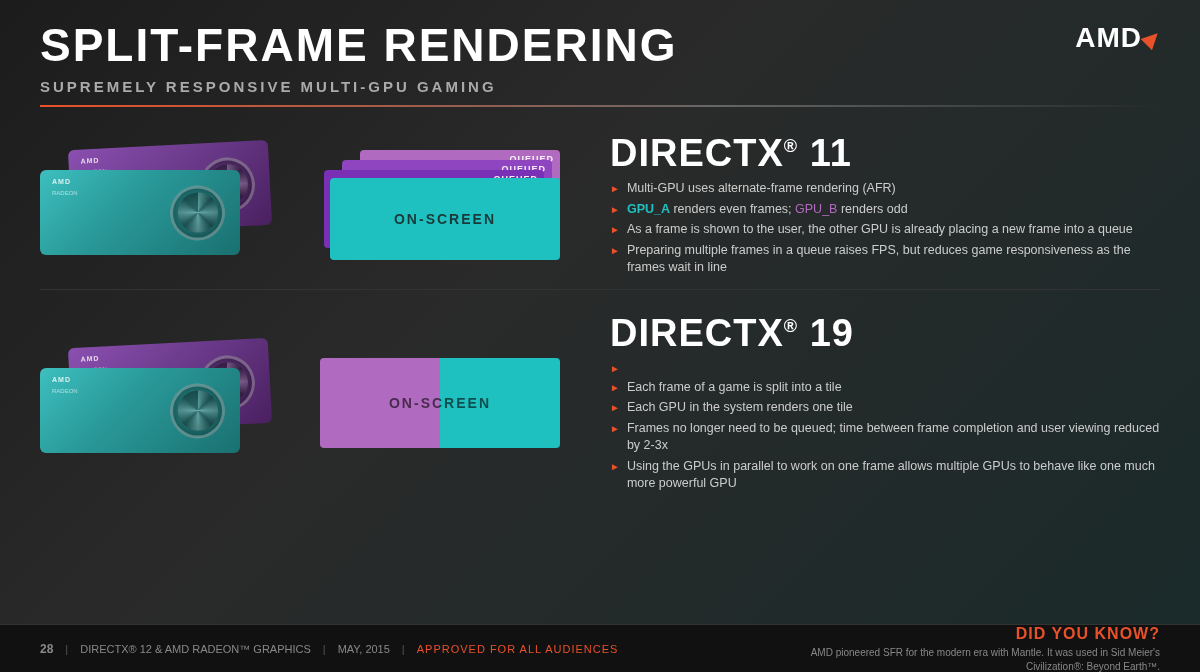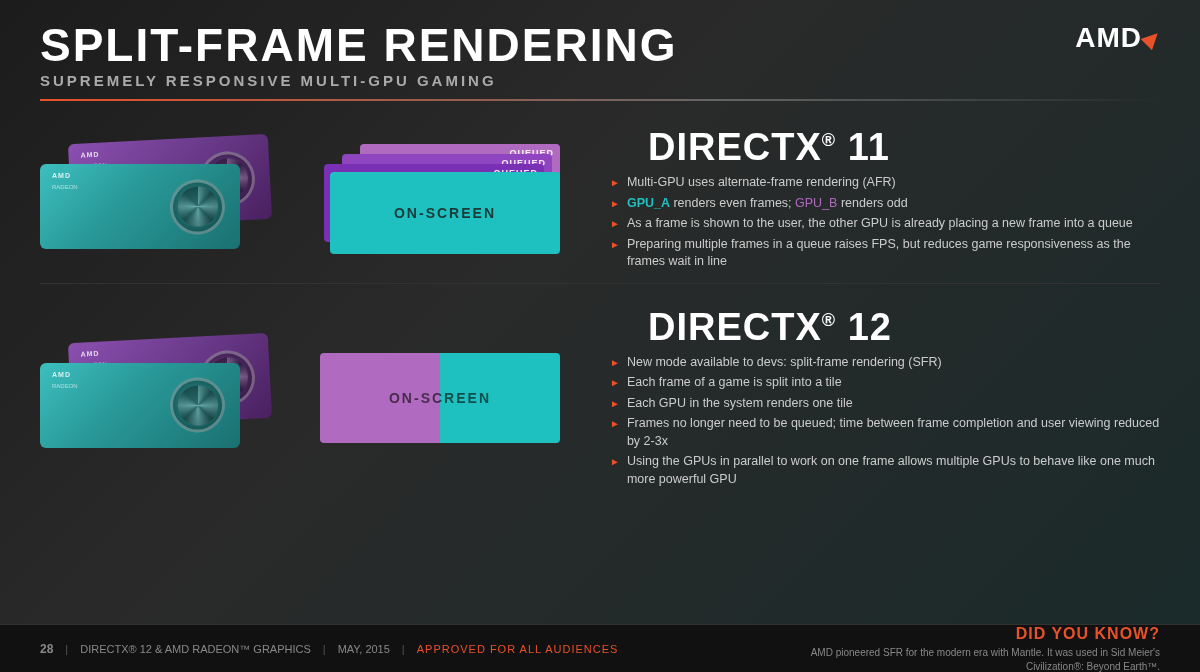--- a/index.html
+++ b/index.html
@@ -37,21 +37,21 @@
       letter-spacing: 2px;
       text-transform: uppercase;
       line-height: 1;
     }
     .sub-title {
       font-size: 15px;
       font-weight: 600;
       color: #aaaaaa;
       letter-spacing: 3px;
       text-transform: uppercase;
-      margin-top: 4px;
+      margin-top: 10px;
     }
 
     
     .divider {
       height: 2px;
       background: linear-gradient(90deg, #e8512a 0%, #666 60%, transparent 100%);
       margin: 0 40px;
       position: relative;
       z-index: 2;
     }
@@ -299,21 +299,20 @@
       flex: 1;
     }
 
     .dx-title {
       font-size: 38px;
       font-weight: 900;
       color: #ffffff;
       letter-spacing: 1px;
       margin-bottom: 8px;
       line-height: 1;
-      margin-left: 38px;
     }
 
     .dx-title sup {
       font-size: 18px;
     }
 
     .bullet-list {
       list-style: none;
       display: flex;
       flex-direction: column;
@@ -530,26 +529,25 @@
         <div class="frame-split">
           <div class="frame-split-left"></div>
           <div class="frame-split-right"></div>
         </div>
         <div class="frame-split-label">ON-SCREEN</div>
       </div>
     </div>
 
     <div class="info-panel">
       <div class="dx-title">
-        <span>DIRECTX</span><sup>®</sup> <span>12</span>
+        <span>DIRECTX</span><sup>®</sup> <span>19</span>
       </div>
       <ul class="bullet-list">
         <li class="bullet-item">
           <span class="bullet-arrow">►</span>
-          <span>New mode available to devs: split-frame rendering (SFR)</span>
         </li>
         <li class="bullet-item">
           <span class="bullet-arrow">►</span>
           <span>Each frame of a game is split into a tile</span>
         </li>
         <li class="bullet-item">
           <span class="bullet-arrow">►</span>
           <span>Each GPU in the system renders one tile</span>
         </li>
         <li class="bullet-item">

